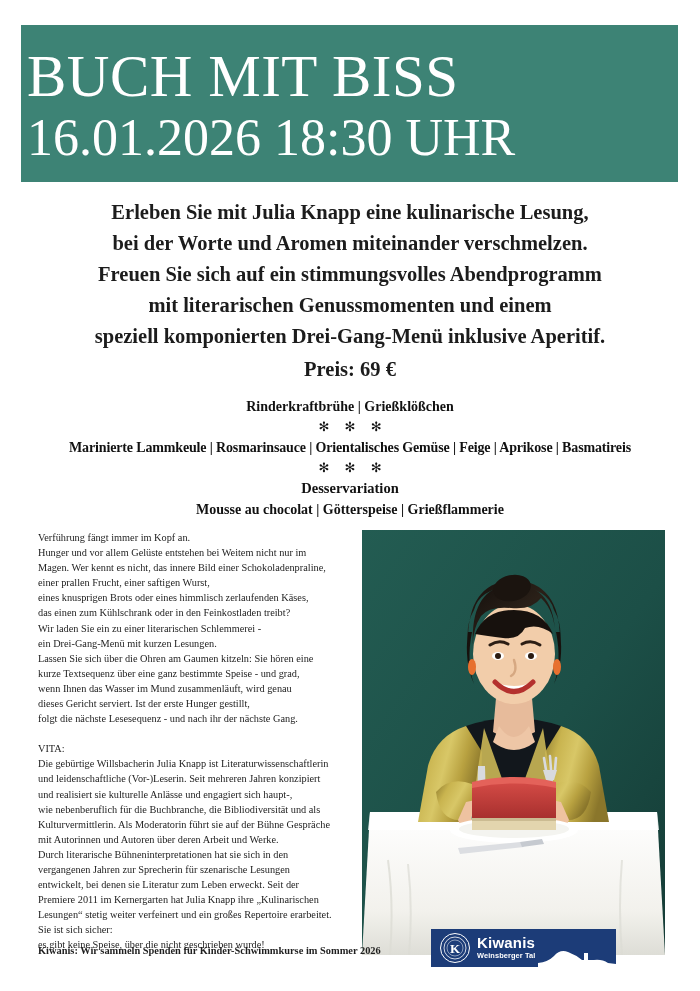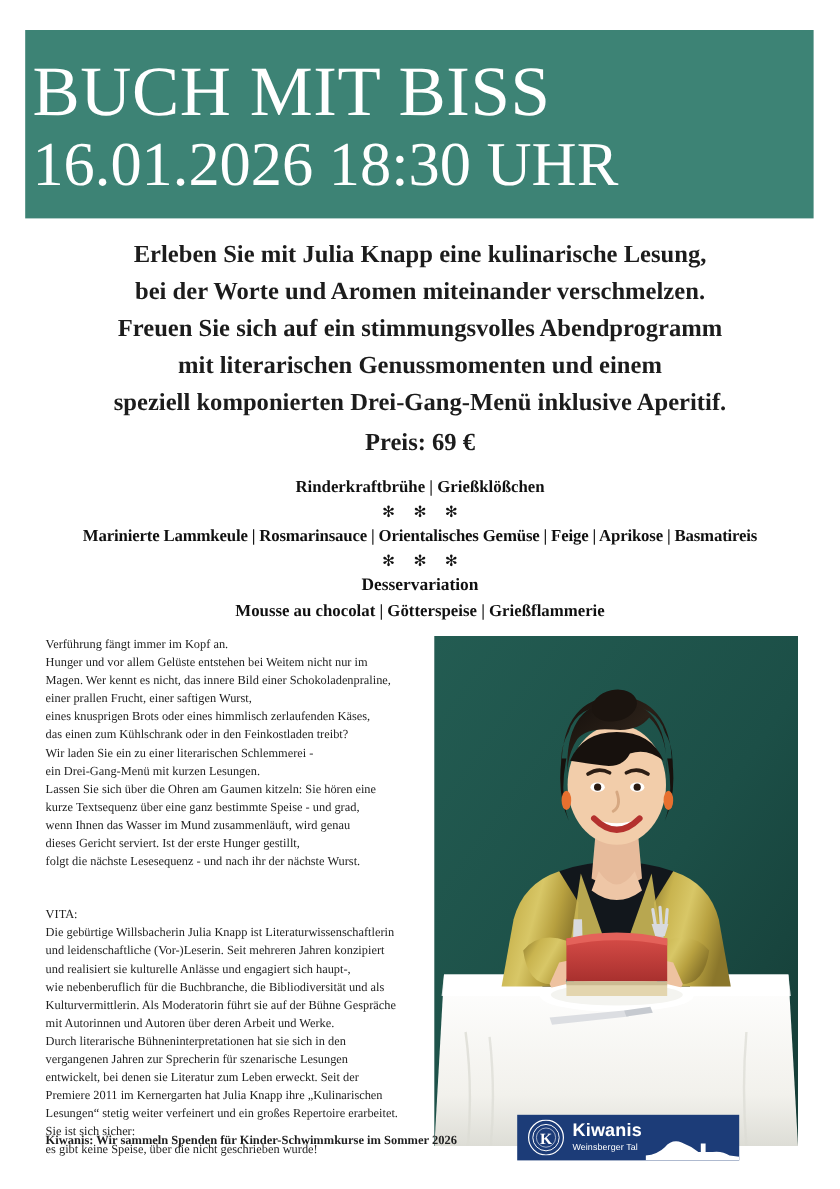--- a/index.html
+++ b/index.html
@@ -111,21 +111,21 @@
     top: 530px;
     width: 312px;
   }
   .bodytext p {
     margin: 0;
     font-size: 10.3px;
     line-height: 15.1px;
     color: #232323;
   }
   .bodytext p.spacer-before {
-    margin-top: 29px;
+    margin-top: 15px;
   }
 
   
   .photo {
     position: absolute;
     left: 362px;
     top: 530px;
     width: 303px;
     height: 425px;
     overflow: hidden;
@@ -171,21 +171,21 @@
     color: #ffffff;
     letter-spacing: 0.2px;
     line-height: 1;
   }
   .kiwanis .k-sub {
     position: absolute;
     left: 46px;
     top: 23px;
     font-family: "Liberation Sans", sans-serif;
     font-size: 7.4px;
-    font-weight: normal;
+    font-weight: bold;
     color: #ffffff;
     letter-spacing: 0.1px;
     line-height: 1;
   }
   .kiwanis .skyline {
     position: absolute;
     right: 0;
     bottom: 0;
     width: 78px;
     height: 20px;
@@ -224,21 +224,21 @@
   <p>einer prallen Frucht, einer saftigen Wurst,</p>
   <p>eines knusprigen Brots oder eines himmlisch zerlaufenden Käses,</p>
   <p>das einen zum Kühlschrank oder in den Feinkostladen treibt?</p>
   <p>Wir laden Sie ein zu einer literarischen Schlemmerei -</p>
   <p>ein Drei-Gang-Menü mit kurzen Lesungen.</p>
 
   <p>Lassen Sie sich über die Ohren am Gaumen kitzeln: Sie hören eine</p>
   <p>kurze Textsequenz über eine ganz bestimmte Speise - und grad,</p>
   <p>wenn Ihnen das Wasser im Mund zusammenläuft, wird genau</p>
   <p>dieses Gericht serviert. Ist der erste Hunger gestillt,</p>
-  <p>folgt die nächste Lesesequenz - und nach ihr der nächste Wurst.</p>
+  <p>folgt die nächste Lesesequenz - und nach ihr der nächste Gang.</p>
 
   <p class="spacer-before">VITA:</p>
   <p>Die gebürtige Willsbacherin Julia Knapp ist Literaturwissenschaftlerin</p>
   <p>und leidenschaftliche (Vor-)Leserin. Seit mehreren Jahren konzipiert</p>
   <p>und realisiert sie kulturelle Anlässe und engagiert sich haupt-,</p>
   <p>wie nebenberuflich für die Buchbranche, die Bibliodiversität und als</p>
   <p>Kulturvermittlerin. Als Moderatorin führt sie auf der Bühne Gespräche</p>
   <p>mit Autorinnen und Autoren über deren Arbeit und Werke.</p>
   <p>Durch literarische Bühneninterpretationen hat sie sich in den</p>
   <p>vergangenen Jahren zur Sprecherin für szenarische Lesungen</p>

